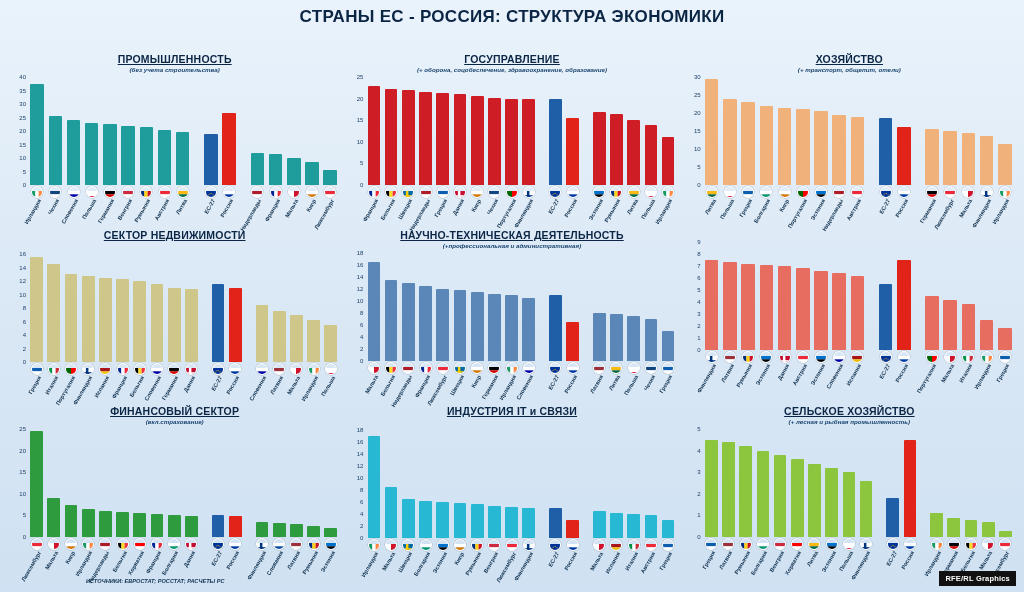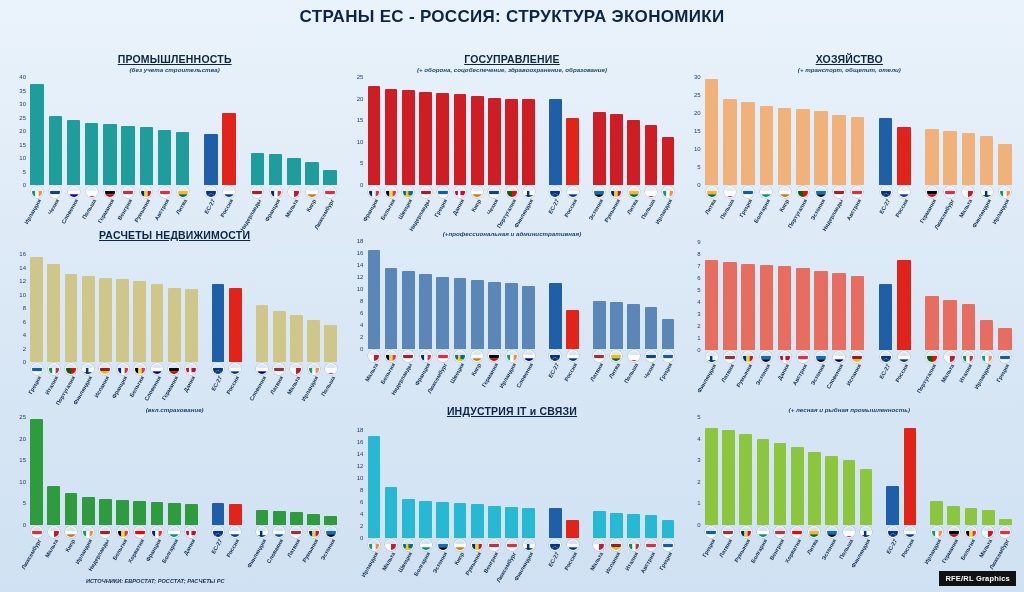--- a/index.html
+++ b/index.html
@@ -843,21 +843,21 @@
           </div>
           <div class="labcell" style="flex: 1 1 0px;">
             <span class="lab">Финляндия</span>
           </div>
           <div class="labcell" style="flex: 1 1 0px;">
             <span class="lab">Ирландия</span>
           </div>
         </div>
       </div>
       <div class="panel">
-        <div class="panel-title">РАСЧЕТЫ НЕДВИЖИМОСТИ</div>
+        <div class="panel-title">СЕКТОР НЕДВИЖИМОСТИ</div>
         <div class="panel-sub" style="height: 8px;"></div>
         <div class="plot">
           <div class="yaxis">
             <div class="ytick" style="top: 100%;">0</div>
             <div class="ytick" style="top: 87.5%;">2</div>
             <div class="ytick" style="top: 75%;">4</div>
             <div class="ytick" style="top: 62.5%;">6</div>
             <div class="ytick" style="top: 50%;">8</div>
             <div class="ytick" style="top: 37.5%;">10</div>
             <div class="ytick" style="top: 25%;">12</div>
@@ -1089,20 +1089,21 @@
           </div>
           <div class="labcell" style="flex: 1 1 0px;">
             <span class="lab">Ирландия</span>
           </div>
           <div class="labcell" style="flex: 1 1 0px;">
             <span class="lab">Польша</span>
           </div>
         </div>
       </div>
       <div class="panel">
+        <div class="panel-title">НАУЧНО-ТЕХНИЧЕСКАЯ ДЕЯТЕЛЬНОСТЬ</div>
         <div class="panel-sub">(+профессиональная и административная)</div>
         <div class="plot">
           <div class="yaxis">
             <div class="ytick" style="top: 100%;">0</div>
             <div class="ytick" style="top: 88.8889%;">2</div>
             <div class="ytick" style="top: 77.7778%;">4</div>
             <div class="ytick" style="top: 66.6667%;">6</div>
             <div class="ytick" style="top: 55.5556%;">8</div>
             <div class="ytick" style="top: 44.4444%;">10</div>
             <div class="ytick" style="top: 33.3333%;">12</div>
@@ -1570,20 +1571,21 @@
           </div>
           <div class="labcell" style="flex: 1 1 0px;">
             <span class="lab">Ирландия</span>
           </div>
           <div class="labcell" style="flex: 1 1 0px;">
             <span class="lab">Греция</span>
           </div>
         </div>
       </div>
       <div class="panel">
+        <div class="panel-title">ФИНАНСОВЫЙ СЕКТОР</div>
         <div class="panel-sub">(вкл.страхование)</div>
         <div class="plot">
           <div class="yaxis">
             <div class="ytick" style="top: 100%;">0</div>
             <div class="ytick" style="top: 80%;">5</div>
             <div class="ytick" style="top: 60%;">10</div>
             <div class="ytick" style="top: 40%;">15</div>
             <div class="ytick" style="top: 20%;">20</div>
             <div class="ytick" style="top: 0%;">25</div>
           </div>
@@ -2062,20 +2064,21 @@
           </div>
           <div class="labcell" style="flex: 1 1 0px;">
             <span class="lab">Австрия</span>
           </div>
           <div class="labcell" style="flex: 1 1 0px;">
             <span class="lab">Греция</span>
           </div>
         </div>
       </div>
       <div class="panel">
+        <div class="panel-title">СЕЛЬСКОЕ ХОЗЯЙСТВО</div>
         <div class="panel-sub">(+ лесная и рыбная промышленность)</div>
         <div class="plot">
           <div class="yaxis">
             <div class="ytick" style="top: 100%;">0</div>
             <div class="ytick" style="top: 80%;">1</div>
             <div class="ytick" style="top: 60%;">2</div>
             <div class="ytick" style="top: 40%;">3</div>
             <div class="ytick" style="top: 20%;">4</div>
             <div class="ytick" style="top: 0%;">5</div>
           </div>

